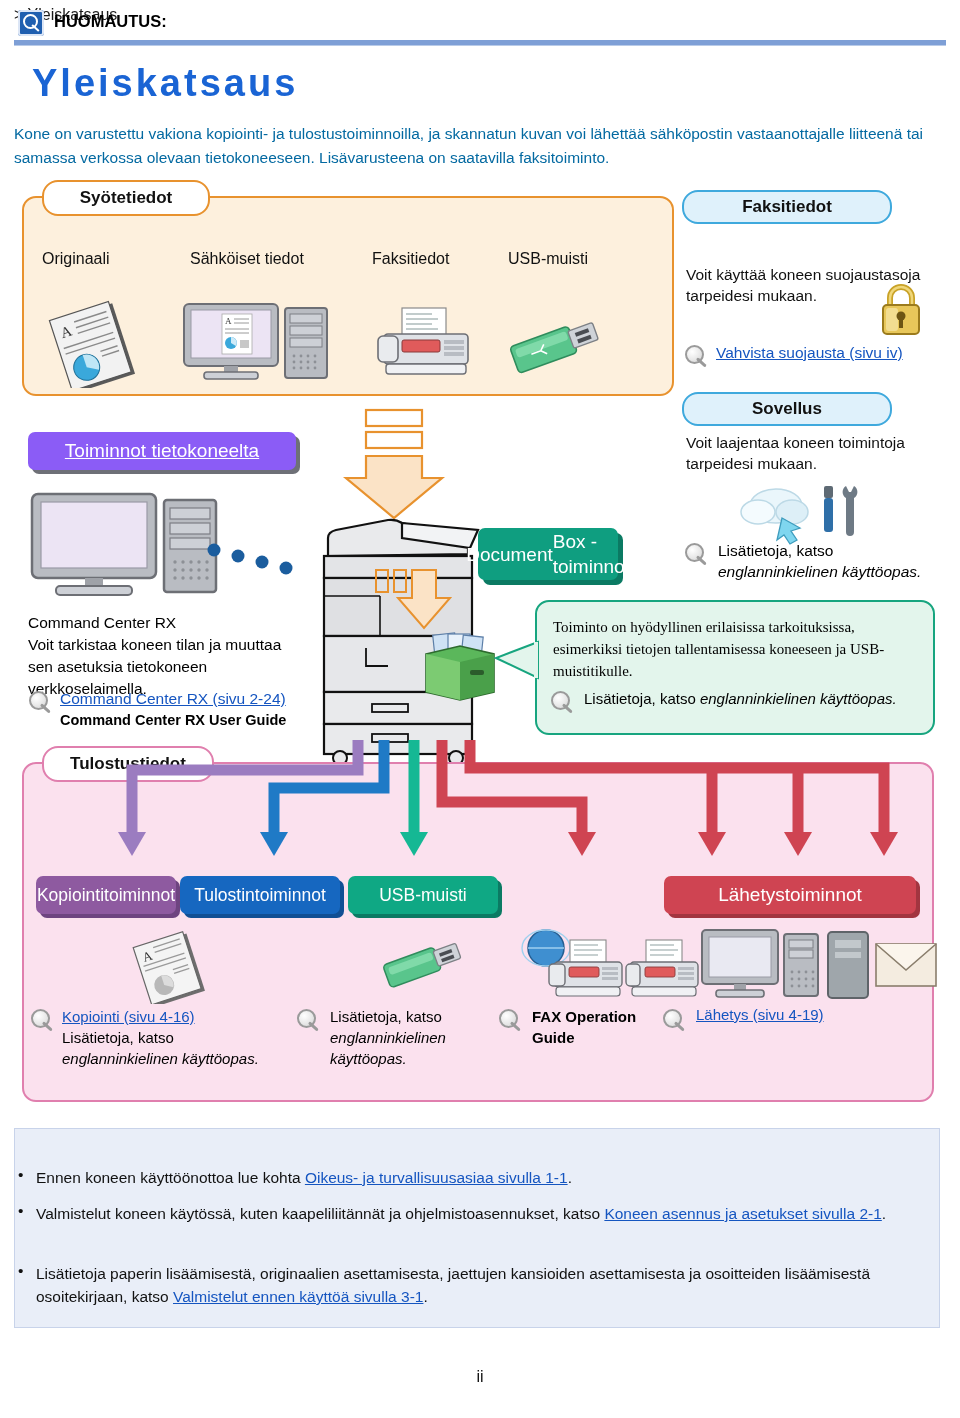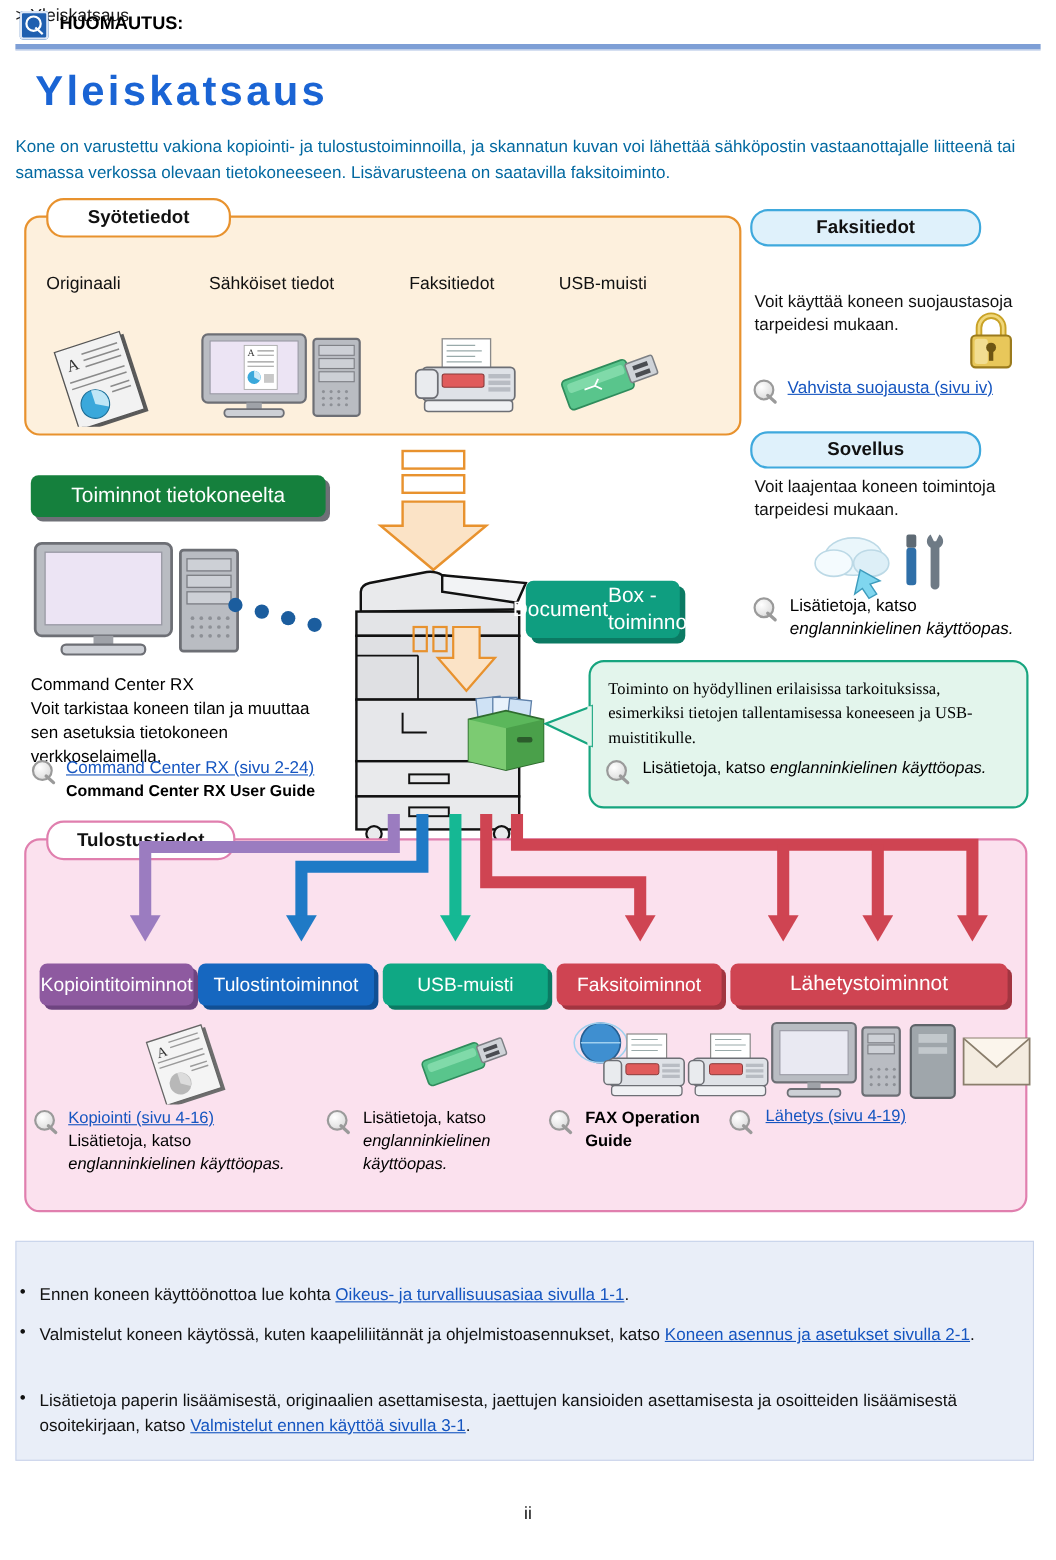--- a/index.html
+++ b/index.html
@@ -37,21 +37,21 @@
   #pill-app{left:682px;top:392px;width:210px;height:34px;}
 
   .sidetxt{position:absolute;font-size:15.5px;line-height:21px;color:#111;}
 
   
   .slab{
     position:absolute;box-sizing:border-box;border-radius:7px;
     display:flex;align-items:center;justify-content:center;
     color:#fff;font-size:19px;
   }
-  #slab-pc{left:28px;top:432px;width:268px;height:38px;background:#15803d;box-shadow:4px 4px 0 #6e7077;}
+  #slab-pc{left:28px;top:432px;width:268px;height:38px;background:#8b5cf6;box-shadow:4px 4px 0 #6e7077;text-decoration:underline;}
   #slab-docbox{left:478px;top:528px;width:140px;height:52px;background:#0f9e80;box-shadow:5px 5px 0 #0b7a63;
     flex-direction:row;line-height:25px;font-size:19px;}
 
   
   #callout-docbox{left:535px;top:600px;width:400px;height:135px;border:2px solid #17a57f;background:#e3f5ec;border-radius:14px;}
   #callout-docbox .ctxt{position:absolute;left:16px;top:14px;width:370px;font-size:15px;line-height:22px;font-family:Liberation Serif, serif;}
 
   
   #panel-print{left:22px;top:762px;width:912px;height:340px;border:2.5px solid #e07fae;background:#fbe1ee;}
   #pill-print{left:42px;top:746px;width:172px;height:36px;border:2.5px solid #e07fae;background:#fff;}
@@ -382,23 +382,20 @@
   </svg>
 
   <div class="ftab" style="left:36px;top:876px;width:140px;height:38px;background:#8e5aa0;box-shadow:4px 4px 0 #6e4480;">
     <span>Kopiointitoiminnot</span>
   </div>
   <div class="ftab" style="left:180px;top:876px;width:160px;height:38px;background:#1667c0;box-shadow:4px 4px 0 #114f94;">
     <span>Tulostintoiminnot</span>
   </div>
   <div class="ftab" style="left:348px;top:876px;width:150px;height:38px;background:#0fa884;box-shadow:4px 4px 0 #0b7a63;">
     <span>USB-muisti</span>
-  </div>
-  <div class="ftab" style="left:506px;top:876px;width:150px;height:38px;background:#cf4452;box-shadow:4px 4px 0 #a23540;">
-    <span>Faksitoiminnot</span>
   </div>
   <div class="ftab" style="left:664px;top:876px;width:252px;height:38px;background:#cf4452;box-shadow:4px 4px 0 #a23540;font-size:19px;">
     <span>Lähetystoiminnot</span>
   </div>
 
   <svg style="position:absolute;left:126px;top:930px;" width="90" height="74" viewBox="0 0 90 74">
     <g transform="rotate(-18 45 37)">
       <rect x="18" y="10" width="52" height="60" fill="#6d6d6d"></rect>
       <rect x="15" y="7" width="52" height="60" fill="#f4f4f4" stroke="#666" stroke-width="1.2"></rect>
       <text x="21" y="24" font-size="13" font-family="Liberation Serif, serif" fill="#333">A</text>

